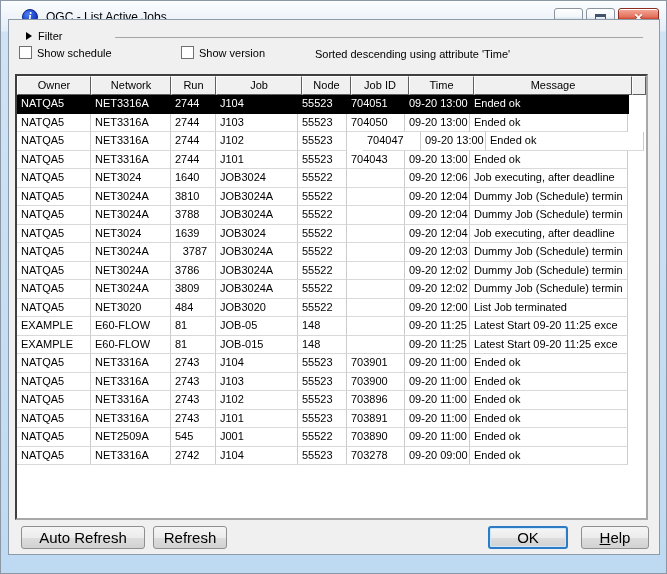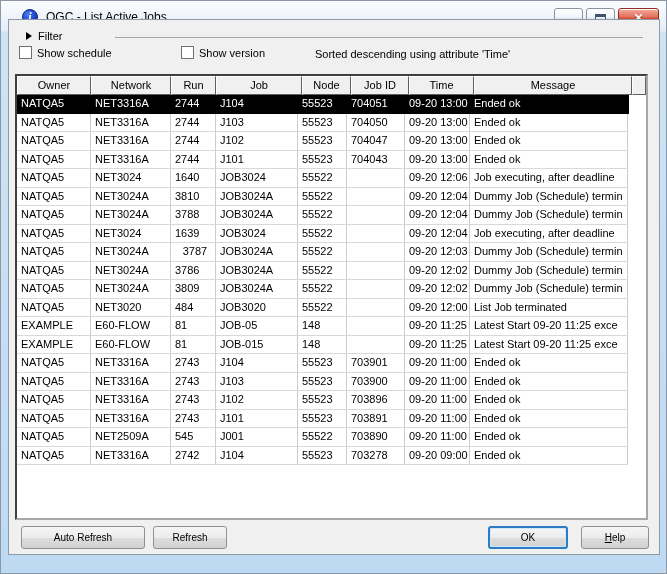--- a/index.html
+++ b/index.html
@@ -83,21 +83,21 @@
     overflow:hidden; white-space:nowrap;
   }
   .trow.selected { background:#000; color:#fff; }
   .trow.selected .tcell { border-right-color:#000; border-bottom-color:#000; }
 
   
   .push-btn {
     position:absolute; top:506px; height:23px;
     background:linear-gradient(180deg,#f5f5f5 0%,#ececec 50%,#dddddd 51%,#d2d2d2 100%);
     border:1px solid #8e8f8f; border-radius:3px;
-    font-family:"Liberation Sans", sans-serif; font-size:10px; color:#000;
+    font-family:"Liberation Sans", sans-serif; font-size:15px; color:#000;
     display:flex; align-items:center; justify-content:center;
   }
   .btn-autorefresh { left:12px; width:124px; }
   .btn-refresh { left:144px; width:74px; }
   .btn-ok { left:479px; width:80px; border:2px solid #2b7cc4; box-shadow:inset 0 0 0 1px #cfe7f8; }
   .btn-help { left:572px; width:68px; }
   .help-label { display:block; }
   .help-label::first-letter { text-decoration:underline; }
 </style>
 </head>
@@ -171,21 +171,21 @@
             <div class="tcell" style="width: 58px;">704050</div>
             <div class="tcell" style="width: 65px;">09-20 13:00</div>
             <div class="tcell" style="width: 158px;">Ended ok</div>
           </div>
           <div class="trow">
             <div class="tcell" style="width: 74px;">NATQA5</div>
             <div class="tcell" style="width: 80px;">NET3316A</div>
             <div class="tcell" style="width: 45px;">2744</div>
             <div class="tcell" style="width: 82px;">J102</div>
             <div class="tcell" style="width: 49px;">55523</div>
-            <div class="tcell" style="width: 58px;">704047</div>
+            <div class="tcell" style="width: 58px; margin-left: 16px;">704047</div>
             <div class="tcell" style="width: 65px;">09-20 13:00</div>
             <div class="tcell" style="width: 158px;">Ended ok</div>
           </div>
           <div class="trow">
             <div class="tcell" style="width: 74px;">NATQA5</div>
             <div class="tcell" style="width: 80px;">NET3316A</div>
             <div class="tcell" style="width: 45px;">2744</div>
             <div class="tcell" style="width: 82px;">J101</div>
             <div class="tcell" style="width: 49px;">55523</div>
             <div class="tcell" style="width: 58px;">704043</div>

